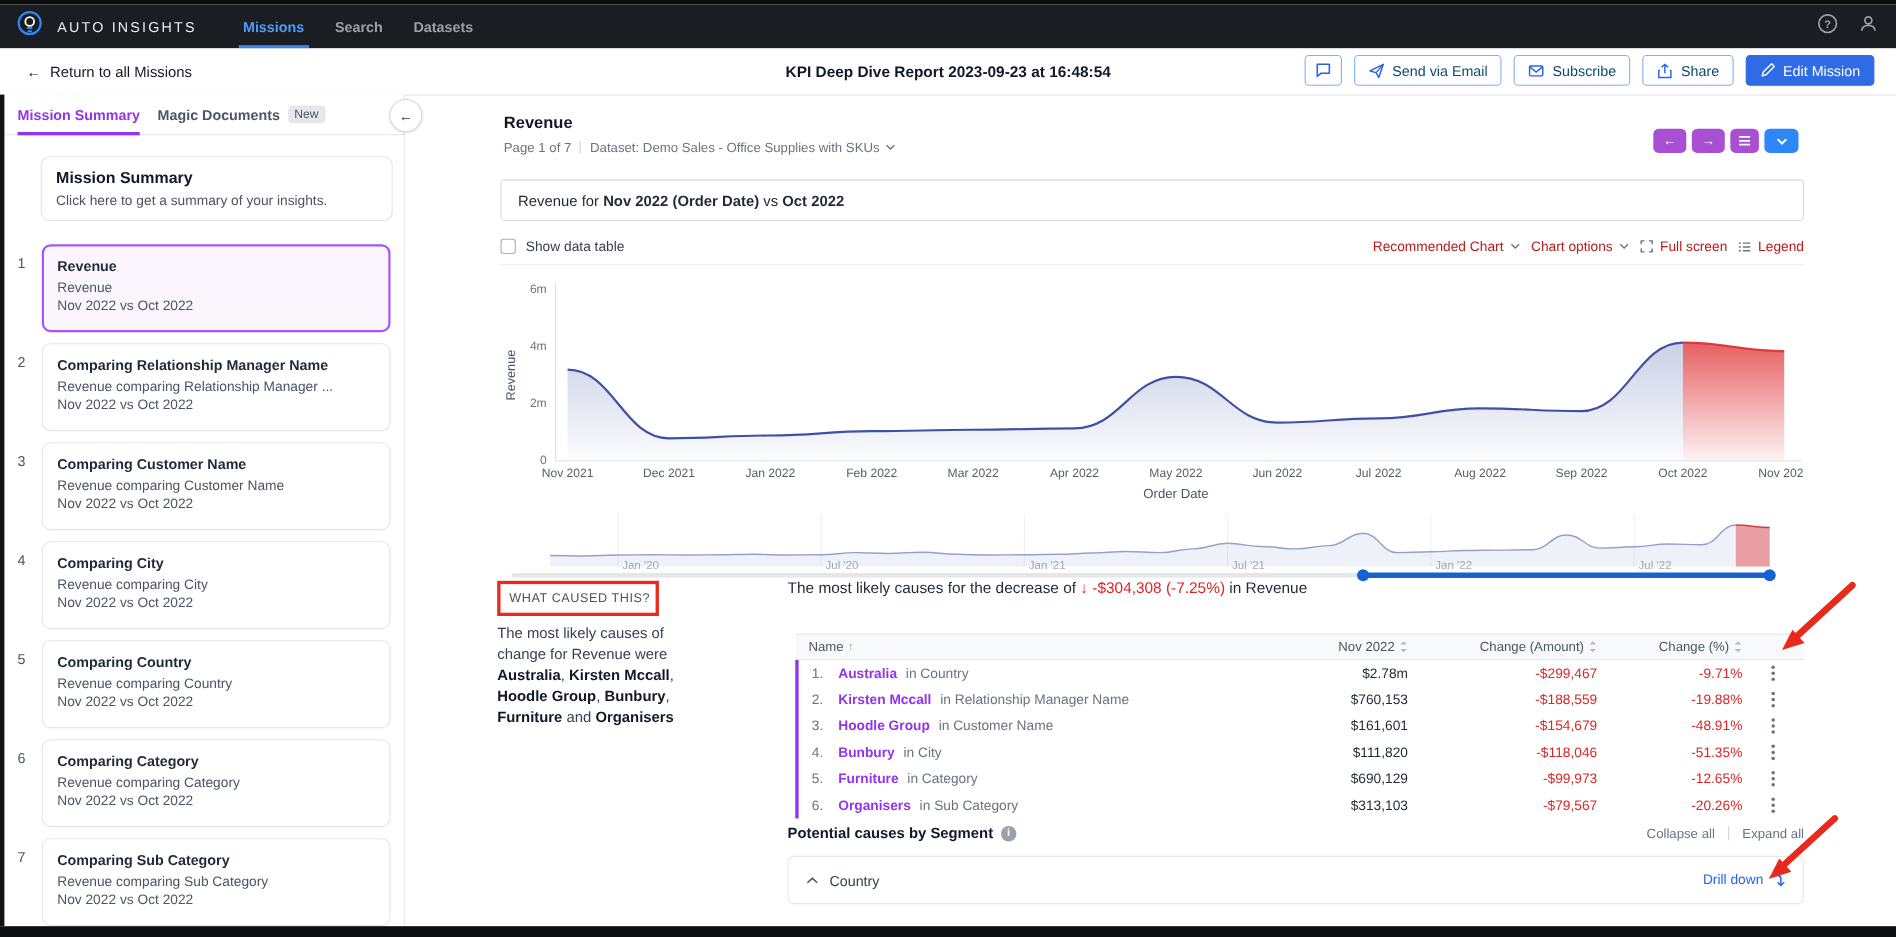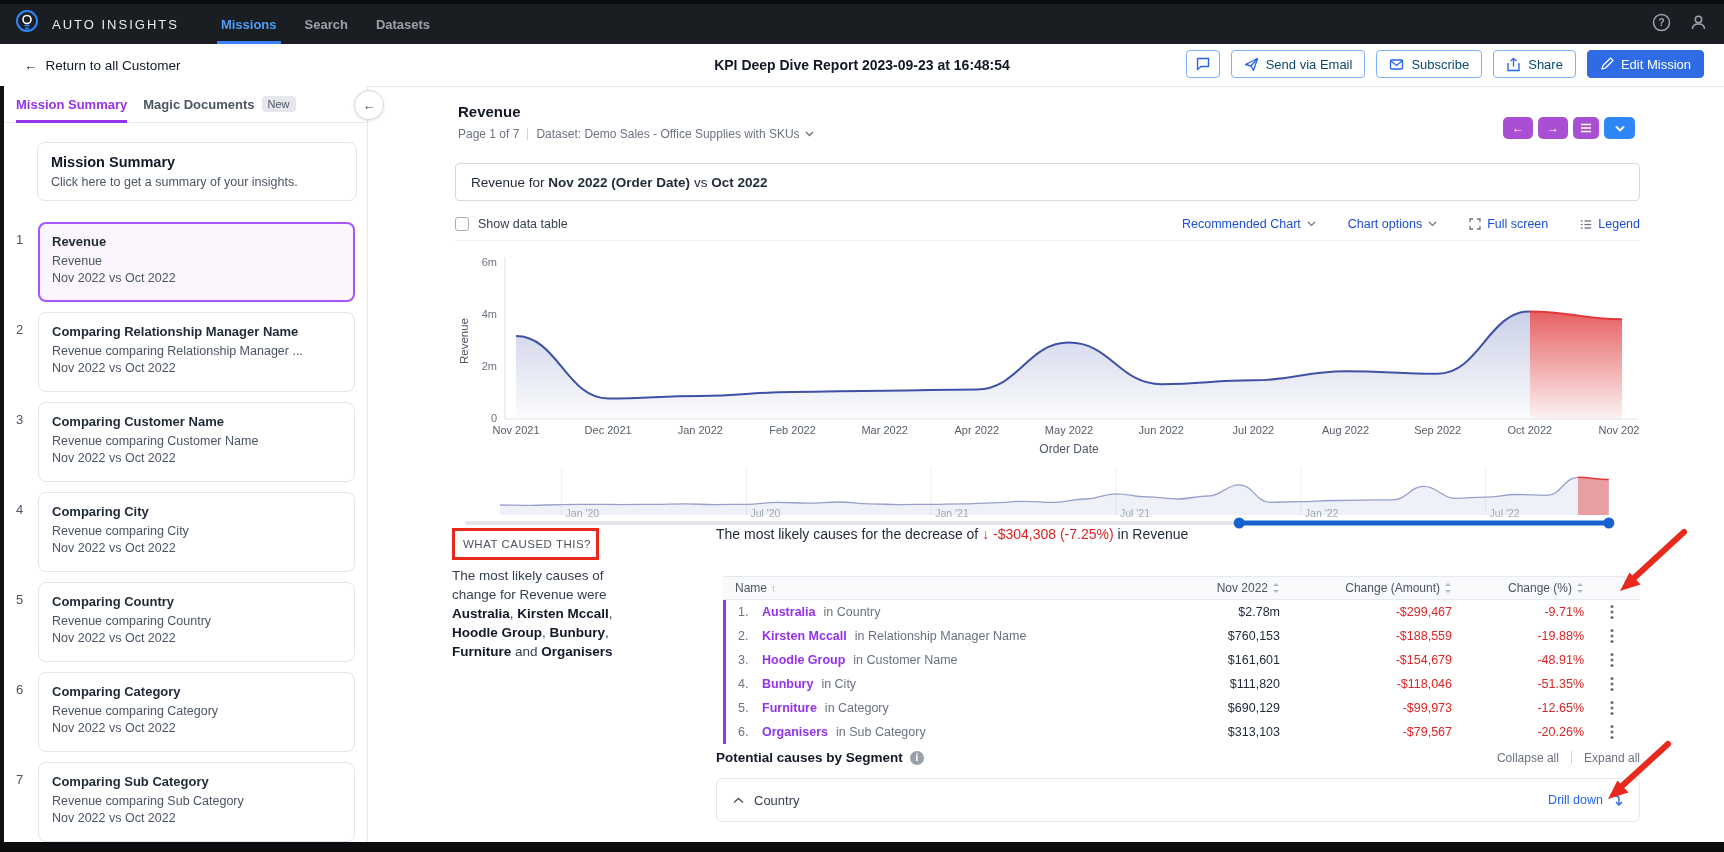--- a/index.html
+++ b/index.html
@@ -61,21 +61,21 @@
   .pgbtn.blue{background:#2f86f8;}
 
   #subtitle-bar{left:455px;top:163px;width:1185px;height:38px;border:1px solid #d5dae1;border-radius:4px;box-sizing:border-box;
        display:flex;align-items:center;padding-left:15px;font-size:13.5px;color:#1f2937;}
   #subtitle-bar .b{font-weight:700;}
   #subtitle-bar span{white-space:pre;}
 
   #options-row{left:455px;top:212px;width:1185px;height:24px;display:flex;align-items:center;justify-content:space-between;}
   #show-dt{display:flex;align-items:center;gap:9px;font-size:12.5px;color:#374151;cursor:pointer;}
   .checkbox{width:14px;height:14px;border:1.5px solid #a8aeb8;border-radius:3px;background:#fff;box-sizing:border-box;}
-  #chart-tools{display:flex;align-items:center;gap:32px;font-size:12.5px;color:#1d4ed8;}
+  #chart-tools{display:flex;align-items:center;gap:10px;font-size:12.5px;color:#b91c1c;}
   .tool{display:flex;align-items:center;gap:6px;cursor:pointer;white-space:nowrap;}
   #chart-top-divider{left:455px;top:240px;width:1185px;height:1px;background:#eef0f2;}
 
   
   #what-box{left:452px;top:528px;width:147px;height:32px;border:3px solid #e8291c;box-sizing:border-box;
         display:flex;align-items:center;padding-left:8px;}
   #what-box .lbl{font-size:11.5px;letter-spacing:.5px;color:#4a5560;}
   #what-text{left:452px;top:566px;width:196px;font-size:13.5px;line-height:19px;color:#374151;}
   #what-text b{color:#111827;}
 
@@ -146,21 +146,21 @@
             <circle cx="9.5" cy="6.5" r="3.2" fill="none" stroke="#9ca3af" stroke-width="1.5"></circle>
             <path d="M3.5 16 c0-3.3 2.7-5 6-5 s6 1.7 6 5" fill="none" stroke="#9ca3af" stroke-width="1.5"></path>
           </svg>
       </span>
     </span>
   </nav>
 
   <header class="abs" id="appheader">
     <span id="back-link">
       <span>←</span>
-      <span>Return to all Customer</span>
+      <span>Return to all Missions</span>
     </span>
     <span id="hdr-title">KPI Deep Dive Report 2023-09-23 at 16:48:54</span>
     <span id="hdr-buttons">
       <button class="btn icon-only">
         <svg width="16" height="16" viewBox="0 0 16 16">
             <path d="M2.5 2.5 h11 v8 h-7.5 l-3.5 3 v-3 h0 z" fill="none" stroke="#2563eb" stroke-width="1.4" stroke-linejoin="round"></path>
           </svg>
       </button>
       <button class="btn">
         <svg width="15" height="15" viewBox="0 0 15 15">

